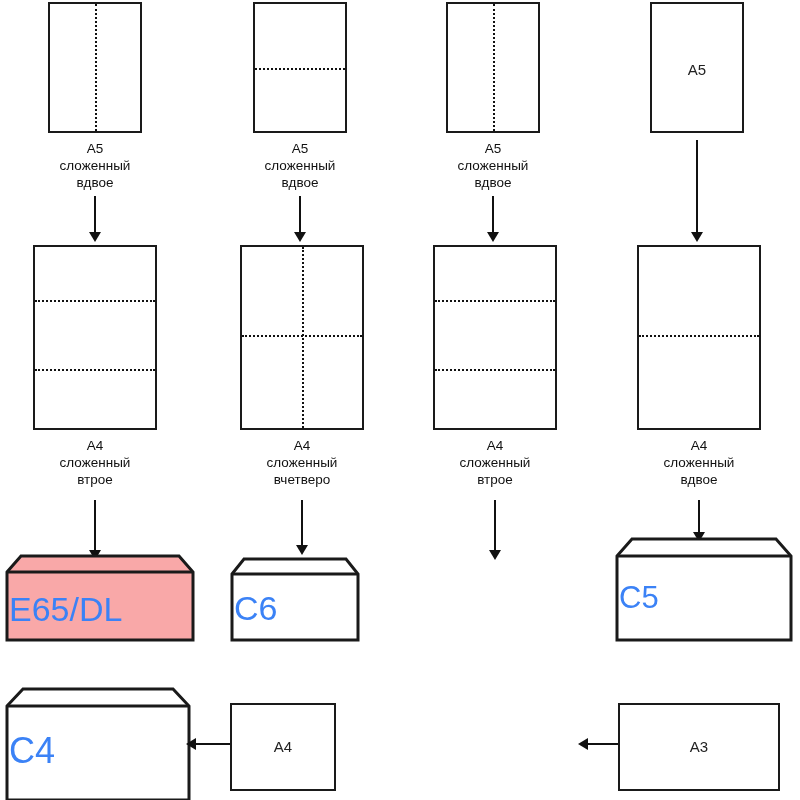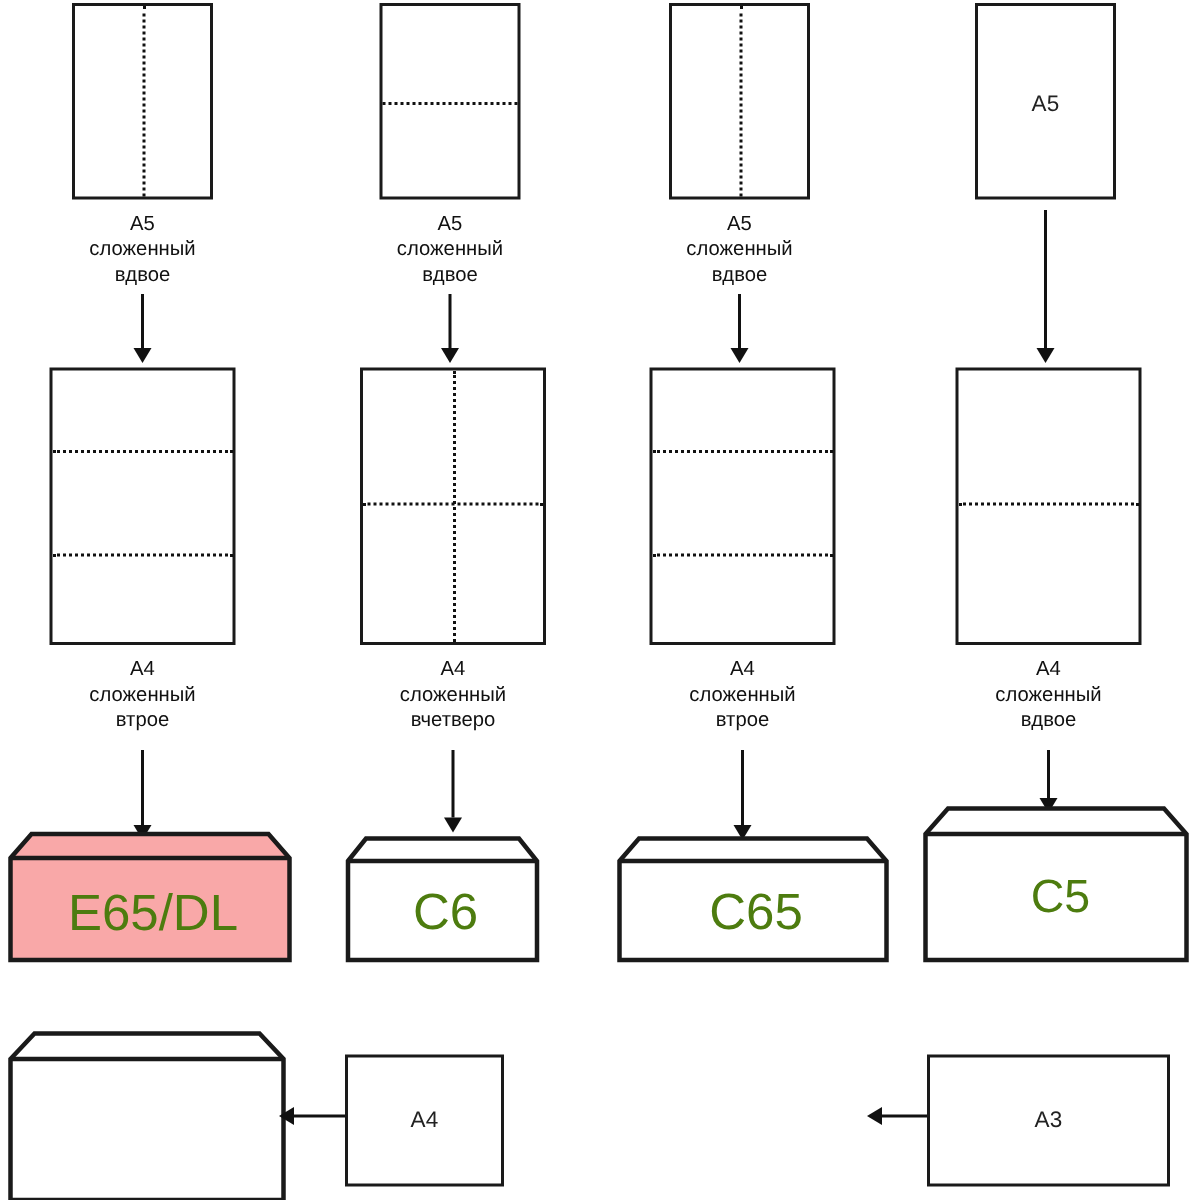--- a/index.html
+++ b/index.html
@@ -31,22 +31,22 @@
       border-top:10px solid #111;}
   .arrow-left{position:absolute;height:14px;}
   .arrow-left .shaft{position:absolute;top:6px;right:0;height:2px;background:#111;}
   .arrow-left .head{position:absolute;top:1px;left:0;width:0;height:0;
       border-top:6px solid transparent;border-bottom:6px solid transparent;
       border-right:10px solid #111;}
 
   
   .envelope{position:absolute;}
   .envelope svg{display:block;overflow:visible;}
-  .env-label{position:absolute;left:4px;right:0;text-align:center;
-      font-weight:400;color:#4d7c0f;}
+  .env-label{position:absolute;left:4px;right:0;
+      font-weight:400;color:#3b82f6;}
 </style>
 </head>
 <body>
 
 <div id="stage">
 
   <div class="sheet" style="left:48px;top:2px;width:94px;height:131px;">
     <div class="fold-v" style="left:45px;"></div>
   </div>
 
@@ -147,41 +147,35 @@
   </div>
 
   <div class="envelope" style="left:230px;top:556px;width:130px;height:86px;">
     <svg width="130" height="86" viewBox="0 0 130 86">
       <polygon points="2,18 14,3 116,3 128,18 128,84 2,84" fill="#ffffff" stroke="#1a1a1a" stroke-width="3" stroke-linejoin="miter"></polygon>
       <line x1="2" y1="18" x2="128" y2="18" stroke="#1a1a1a" stroke-width="3"></line>
     </svg>
     <div class="env-label" style="top:33px;font-size:34px;">C6</div>
   </div>
 
-  <div class="envelope" style="left:411px;top:556px;width:182px;height:86px;">
-    <svg width="182" height="86" viewBox="0 0 182 86">
-      <polygon points="2,18 15,3 167,3 180,18 180,84 2,84" fill="#ffffff" stroke="#1a1a1a" stroke-width="3" stroke-linejoin="miter"></polygon>
-      <line x1="2" y1="18" x2="180" y2="18" stroke="#1a1a1a" stroke-width="3"></line>
-    </svg>
-    <div class="env-label" style="top:33px;font-size:34px;">C65</div>
-  </div>
 
   <div class="envelope" style="left:615px;top:536px;width:180px;height:106px;">
     <svg width="180" height="106" viewBox="0 0 180 106">
       <polygon points="2,20 17,3 161,3 176,20 176,104 2,104" fill="#ffffff" stroke="#1a1a1a" stroke-width="3" stroke-linejoin="miter"></polygon>
       <line x1="2" y1="20" x2="176" y2="20" stroke="#1a1a1a" stroke-width="3"></line>
     </svg>
     <div class="env-label" style="top:44px;font-size:31px;">C5</div>
   </div>
 
   <div class="envelope" style="left:5px;top:686px;width:190px;height:114px;">
     <svg width="190" height="114" viewBox="0 0 190 114">
       <polygon points="2,20 18,3 168,3 184,20 184,114 2,114" fill="#ffffff" stroke="#1a1a1a" stroke-width="3" stroke-linejoin="miter"></polygon>
       <line x1="2" y1="20" x2="184" y2="20" stroke="#1a1a1a" stroke-width="3"></line>
     </svg>
+    <div class="env-label" style="top:44px;font-size:36px;">C4</div>
   </div>
 
   <div class="arrow-left" style="left:186px;top:737px;width:44px;">
     <div class="shaft" style="width:34px;"></div>
       <div class="head"></div>
   </div>
 
   <div class="sheet" style="left:230px;top:703px;width:106px;height:88px;">
     <div class="inner-label" style="top:33px;">A4</div>
   </div>

